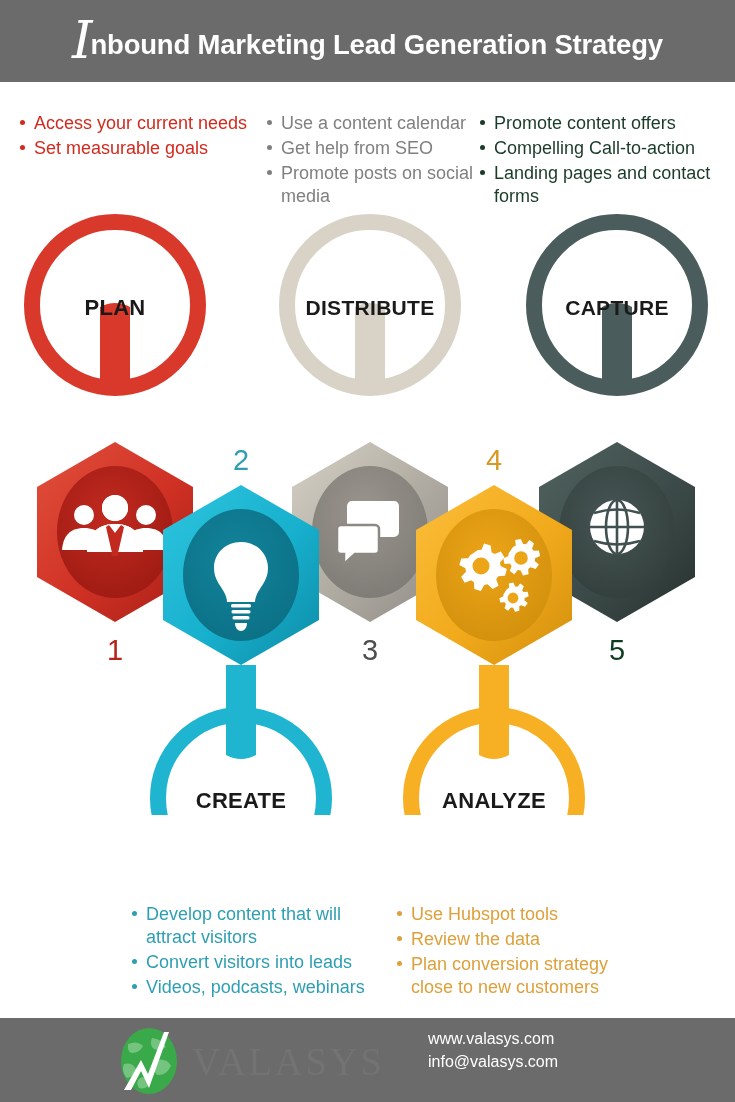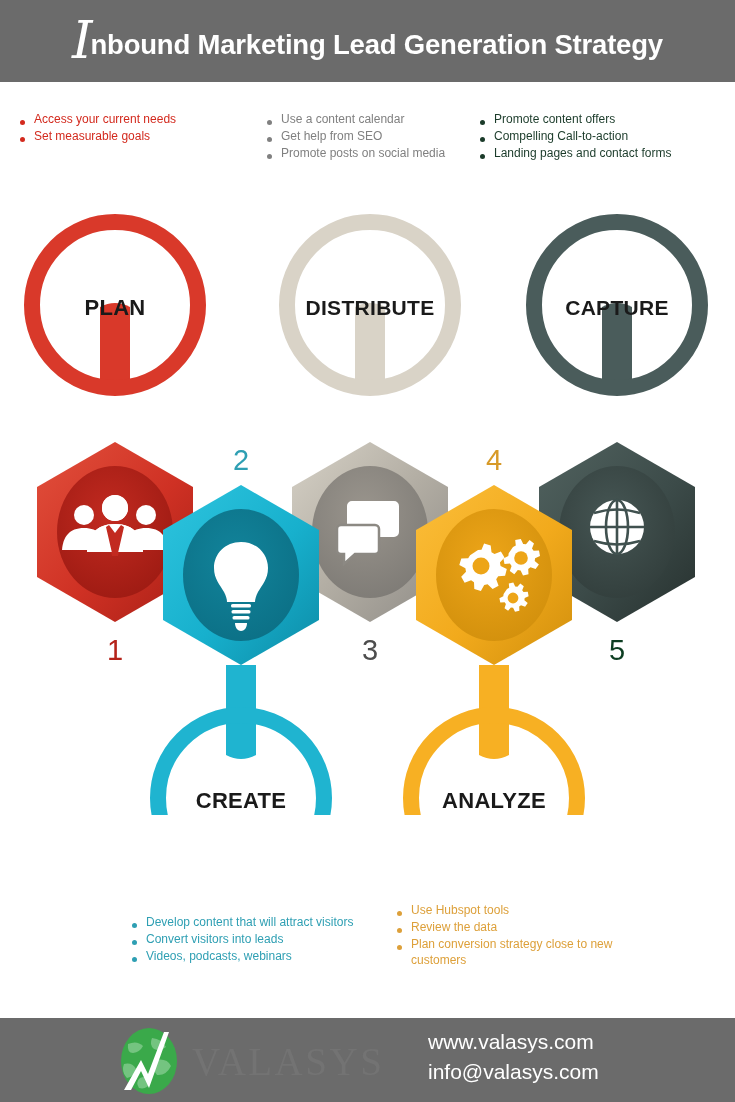--- a/index.html
+++ b/index.html
@@ -22,30 +22,30 @@
   .script-cap{
     font-family:"DejaVu Serif","Liberation Serif",serif;
     font-style:italic;font-weight:normal;font-size:52px;
     line-height:0.6;margin-right:-2px;position:relative;top:4px;
   }
 
   
   .blist{position:absolute;margin:0;padding:0;list-style:none;}
   .blist li{
     position:relative;padding-left:16px;margin-bottom:2px;
-    font-size:12px;line-height:1.27;
+    font-size:18px;line-height:1.27;
   }
   .blist li::before{
     content:"";position:absolute;left:2px;top:8px;
     width:5px;height:5px;border-radius:50%;background:currentColor;
   }
   #list-plan{left:18px;top:112px;width:232px;color:#d32a1e;}
   #list-distribute{left:265px;top:112px;width:212px;color:#808080;}
   #list-capture{left:478px;top:112px;width:235px;color:#1b3b2a;}
-  #list-create{left:130px;top:903px;width:250px;color:#2e9fb3;margin-top:12px;}
+  #list-create{left:130px;top:903px;width:250px;color:#2e9fb3;}
   #list-analyze{left:395px;top:903px;width:230px;color:#dda03a;}
 
   
   .diagram{position:absolute;left:0;top:195px;width:735px;height:620px;}
 
   .steplabel{
     font-family:"Liberation Sans","DejaVu Sans",sans-serif;
     font-weight:bold;font-size:22px;fill:#1a1a1a;
     text-anchor:middle;dominant-baseline:central;
     letter-spacing:0.3px;
@@ -65,21 +65,21 @@
   .logo-wrap{
     position:absolute;left:112px;top:1026px;
     display:flex;align-items:center;gap:6px;
   }
   .logo-word{
     font-family:"Liberation Serif","DejaVu Serif",serif;
     font-size:39px;color:#737373;letter-spacing:2.5px;font-weight:normal;
   }
   .contact{
     position:absolute;left:428px;top:1027px;
-    color:#ffffff;font-size:21px;line-height:1.45;
+    color:#ffffff;font-size:16px;line-height:1.45;
   }
   .contact div{white-space:nowrap;}
 </style>
 </head>
 <body>
 
 <div class="stage">
 
   <div class="header">
     <div class="header-title">

